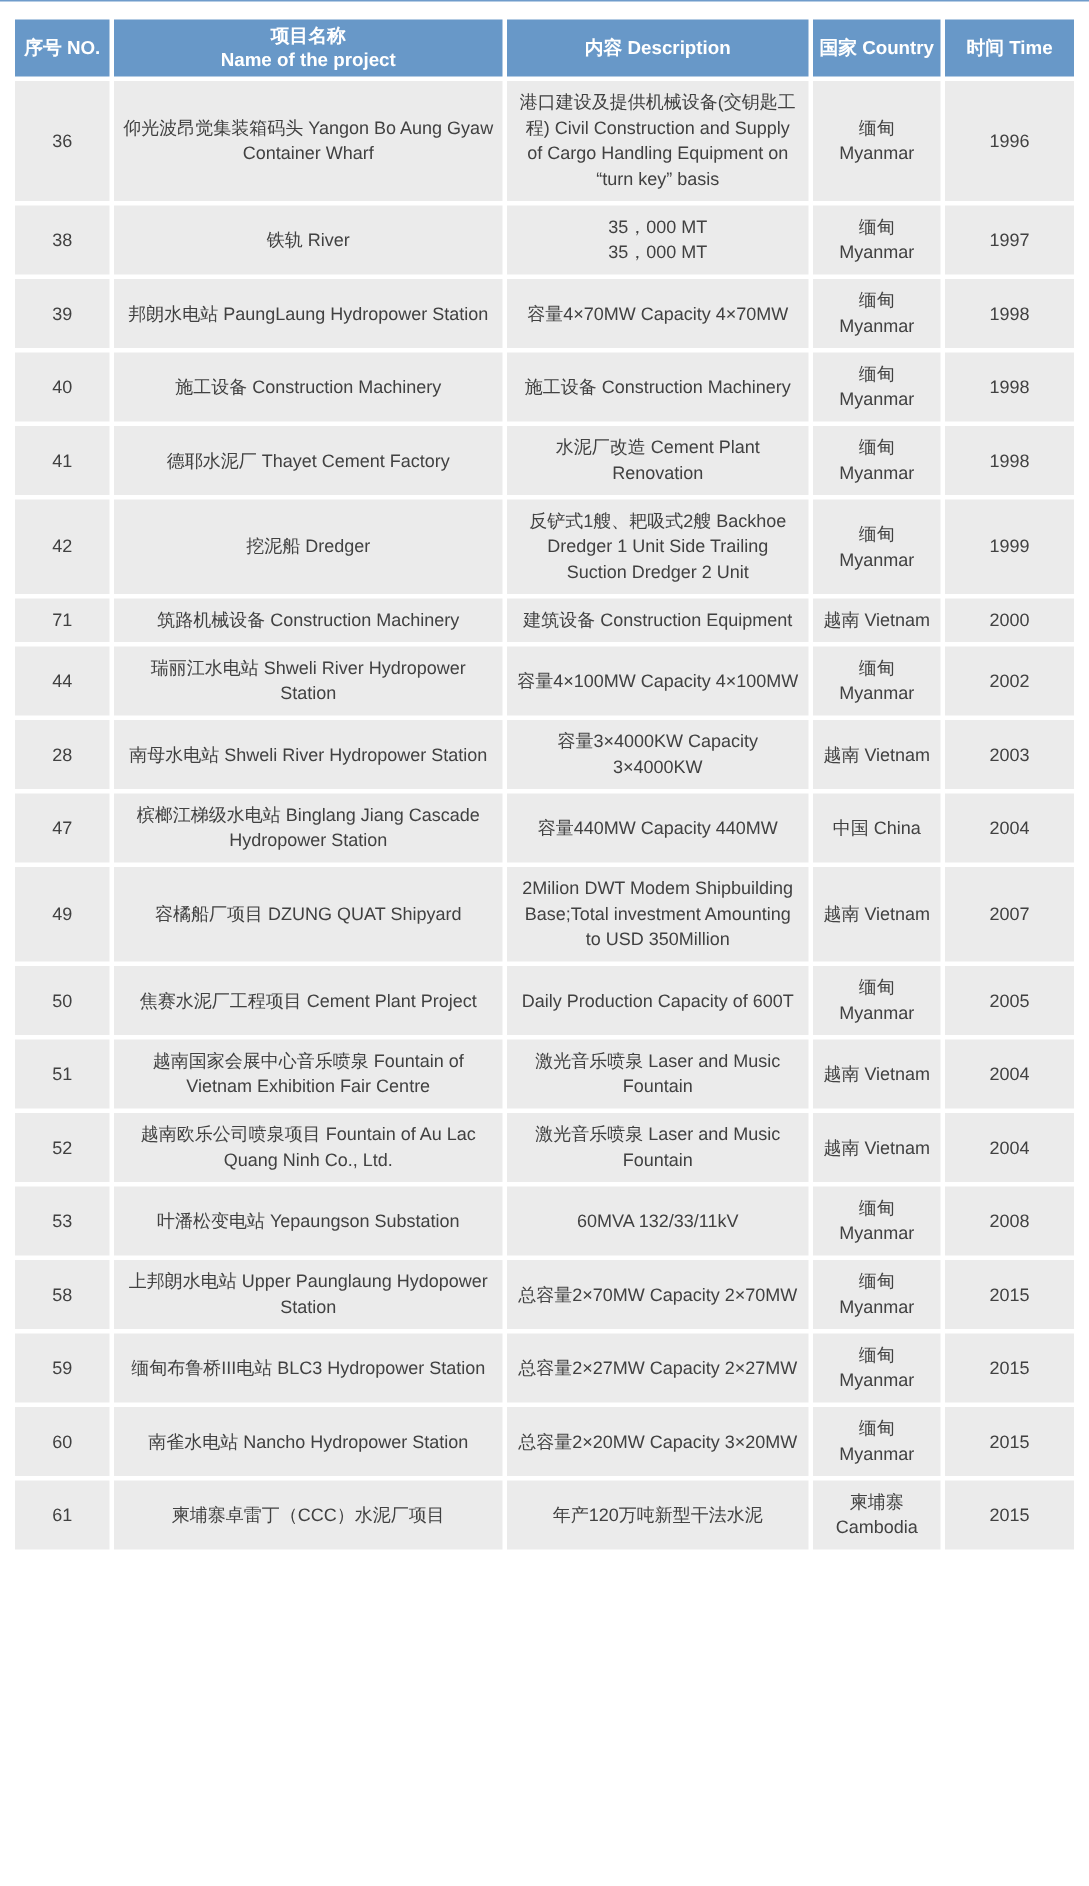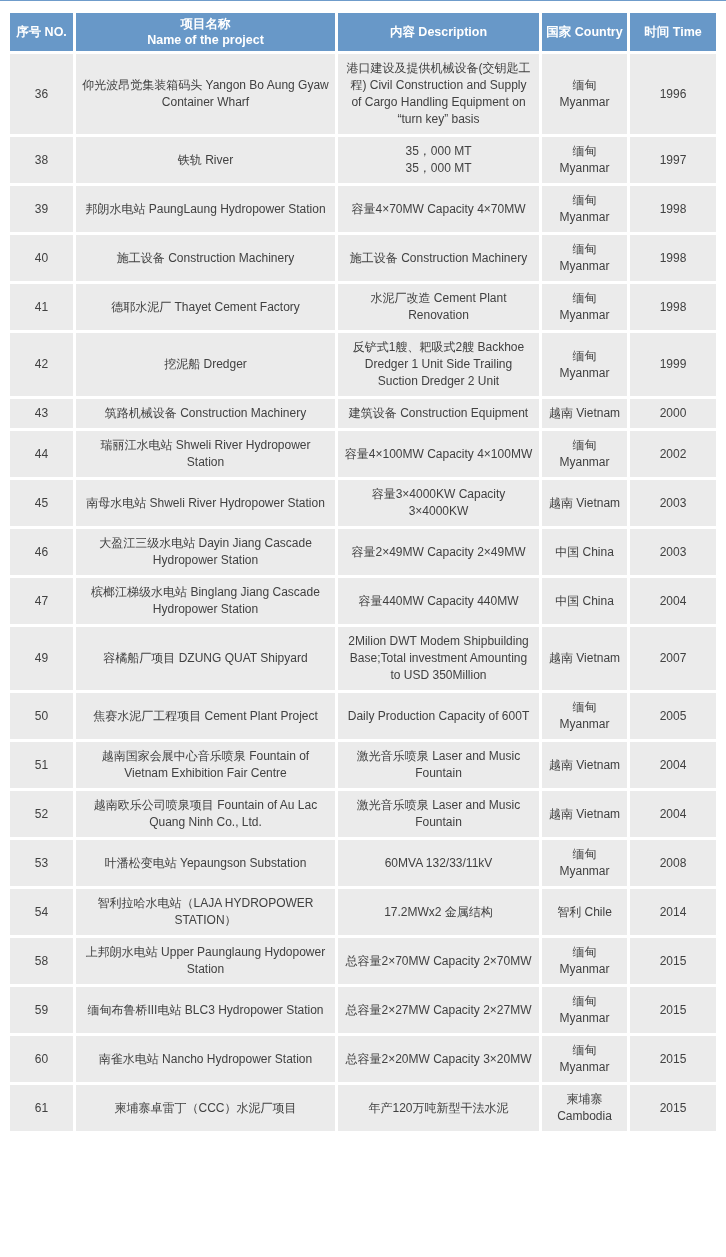--- a/index.html
+++ b/index.html
@@ -117,50 +117,43 @@
 
   <tr>
     <td>42</td>
     <td>挖泥船 Dredger</td>
     <td>反铲式1艘、耙吸式2艘 Backhoe Dredger 1 Unit Side Trailing Suction Dredger 2 Unit</td>
     <td>缅甸 Myanmar</td>
     <td>1999</td>
   </tr>
 
   <tr>
-    <td>43</td>
+    <td>71</td>
     <td>筑路机械设备 Construction Machinery</td>
     <td>建筑设备 Construction Equipment</td>
     <td>越南 Vietnam</td>
     <td>2000</td>
   </tr>
 
   <tr>
     <td>44</td>
     <td>瑞丽江水电站 Shweli River Hydropower Station</td>
     <td>容量4×100MW Capacity 4×100MW</td>
     <td>缅甸 Myanmar</td>
     <td>2002</td>
   </tr>
 
   <tr>
-    <td>45</td>
+    <td>28</td>
     <td>南母水电站 Shweli River Hydropower Station</td>
     <td>容量3×4000KW Capacity 3×4000KW</td>
     <td>越南 Vietnam</td>
     <td>2003</td>
   </tr>
 
-  <tr>
-    <td>46</td>
-    <td>大盈江三级水电站 Dayin Jiang Cascade Hydropower Station</td>
-    <td>容量2×49MW Capacity 2×49MW</td>
-    <td>中国 China</td>
-    <td>2003</td>
-  </tr>
 
   <tr>
     <td>47</td>
     <td>槟榔江梯级水电站 Binglang Jiang Cascade Hydropower Station</td>
     <td>容量440MW Capacity 440MW</td>
     <td>中国 China</td>
     <td>2004</td>
   </tr>
 
   <tr>
@@ -196,27 +189,20 @@
   </tr>
 
   <tr>
     <td>53</td>
     <td>叶潘松变电站 Yepaungson Substation</td>
     <td>60MVA 132/33/11kV</td>
     <td>缅甸 Myanmar</td>
     <td>2008</td>
   </tr>
 
-  <tr>
-    <td>54</td>
-    <td>智利拉哈水电站（LAJA HYDROPOWER STATION）</td>
-    <td>17.2MWx2 金属结构</td>
-    <td>智利 Chile</td>
-    <td>2014</td>
-  </tr>
 
 
 
 
   <tr>
     <td>58</td>
     <td>上邦朗水电站 Upper Paunglaung Hydopower Station</td>
     <td>总容量2×70MW Capacity 2×70MW</td>
     <td>缅甸 Myanmar</td>
     <td>2015</td>

